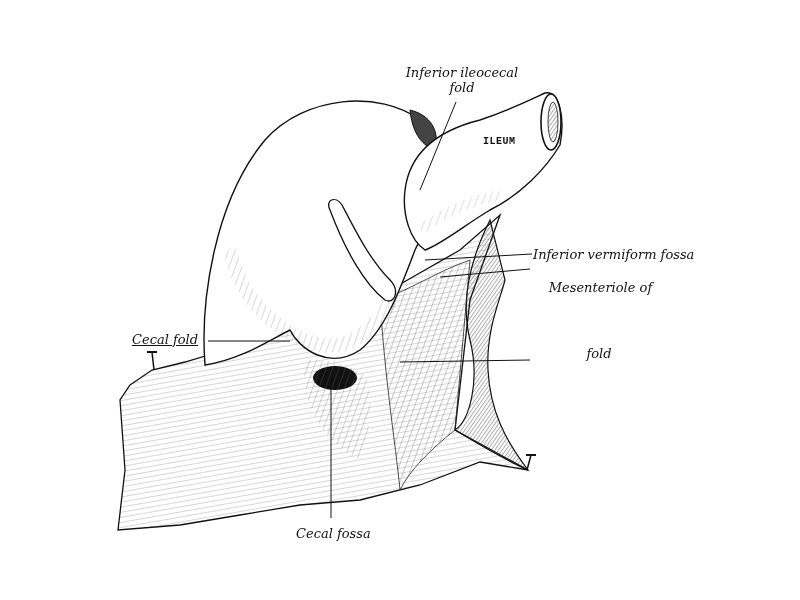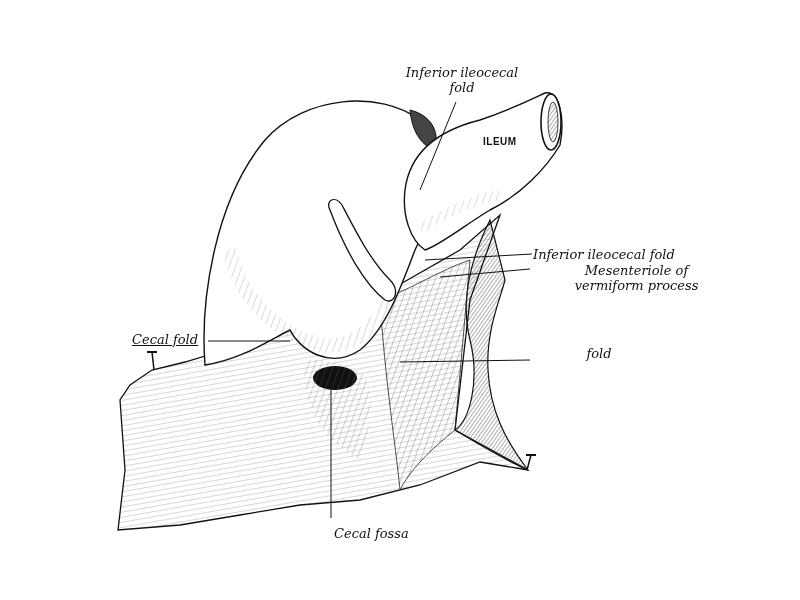--- a/index.html
+++ b/index.html
@@ -1,20 +1,20 @@
 <!DOCTYPE html>
 <html><head>
 <meta charset="utf-8">
 <style>
   html, body { margin: 0; padding: 0; background: #ffffff; }
   #canvas { position: relative; width: 800px; height: 600px; background: #ffffff; overflow: hidden; border-radius: 7px; }
   svg.illus { position: absolute; left: 0; top: 0; }
   .label { position: absolute; font-family: "DejaVu Serif", serif; font-style: italic; font-size: 13px; color: #111; line-height: 15px; white-space: nowrap; }
   .center { text-align: center; }
-  .ileum { position: absolute; font-family: Liberation Sans, sans-serif; font-weight: bold; font-size: 10px; color: #111; letter-spacing: 0.5px; }
+  .ileum { position: absolute; font-family: Liberation Mono, monospace; font-weight: bold; font-size: 10px; color: #111; letter-spacing: 0.5px; }
 </style>
 </head>
 <body>
 
 <div id="canvas">
   <svg class="illus" width="800" height="600" viewBox="0 0 800 600">
     <defs>
       <pattern id="hatch" width="6" height="6" patternUnits="userSpaceOnUse" patternTransform="rotate(20)">
         <line x1="0" y1="0" x2="0" y2="6" stroke="#666" stroke-width="0.7"></line>
       </pattern>
@@ -76,27 +76,26 @@
     </g>
   </svg>
 
   <div class="label center" style="left:398px; top:65px; width:128px;">
     <div>Inferior ileocecal</div>
     <div>fold</div>
   </div>
 
   <div class="ileum" style="left:483px; top:136px;">ILEUM</div>
 
-  <div class="label" style="left:533px; top:247px;">Inferior ileocecal fold</div>
+  <div class="label" style="left:533px; top:247px;">Inferior vermiform fossa</div>
 
-  <div class="label center" style="left:533px; top:263px; width:135px;margin-left:36px;">
+  <div class="label center" style="left:533px; top:280px; width:135px;">
     <div>Mesenteriole of</div>
-    <div>vermiform process</div>
   </div>
 
   <div class="label" style="left:132px; top:332px;text-decoration:underline;">Cecal fold</div>
 
   <div class="label center" style="left:533px; top:346px; width:132px;">
     <div>fold</div>
   </div>
 
-  <div class="label" style="left:296px; top:526px;margin-left:38px;">Cecal fossa</div>
+  <div class="label" style="left:296px; top:526px;">Cecal fossa</div>
 </div>
 
 </body></html>

